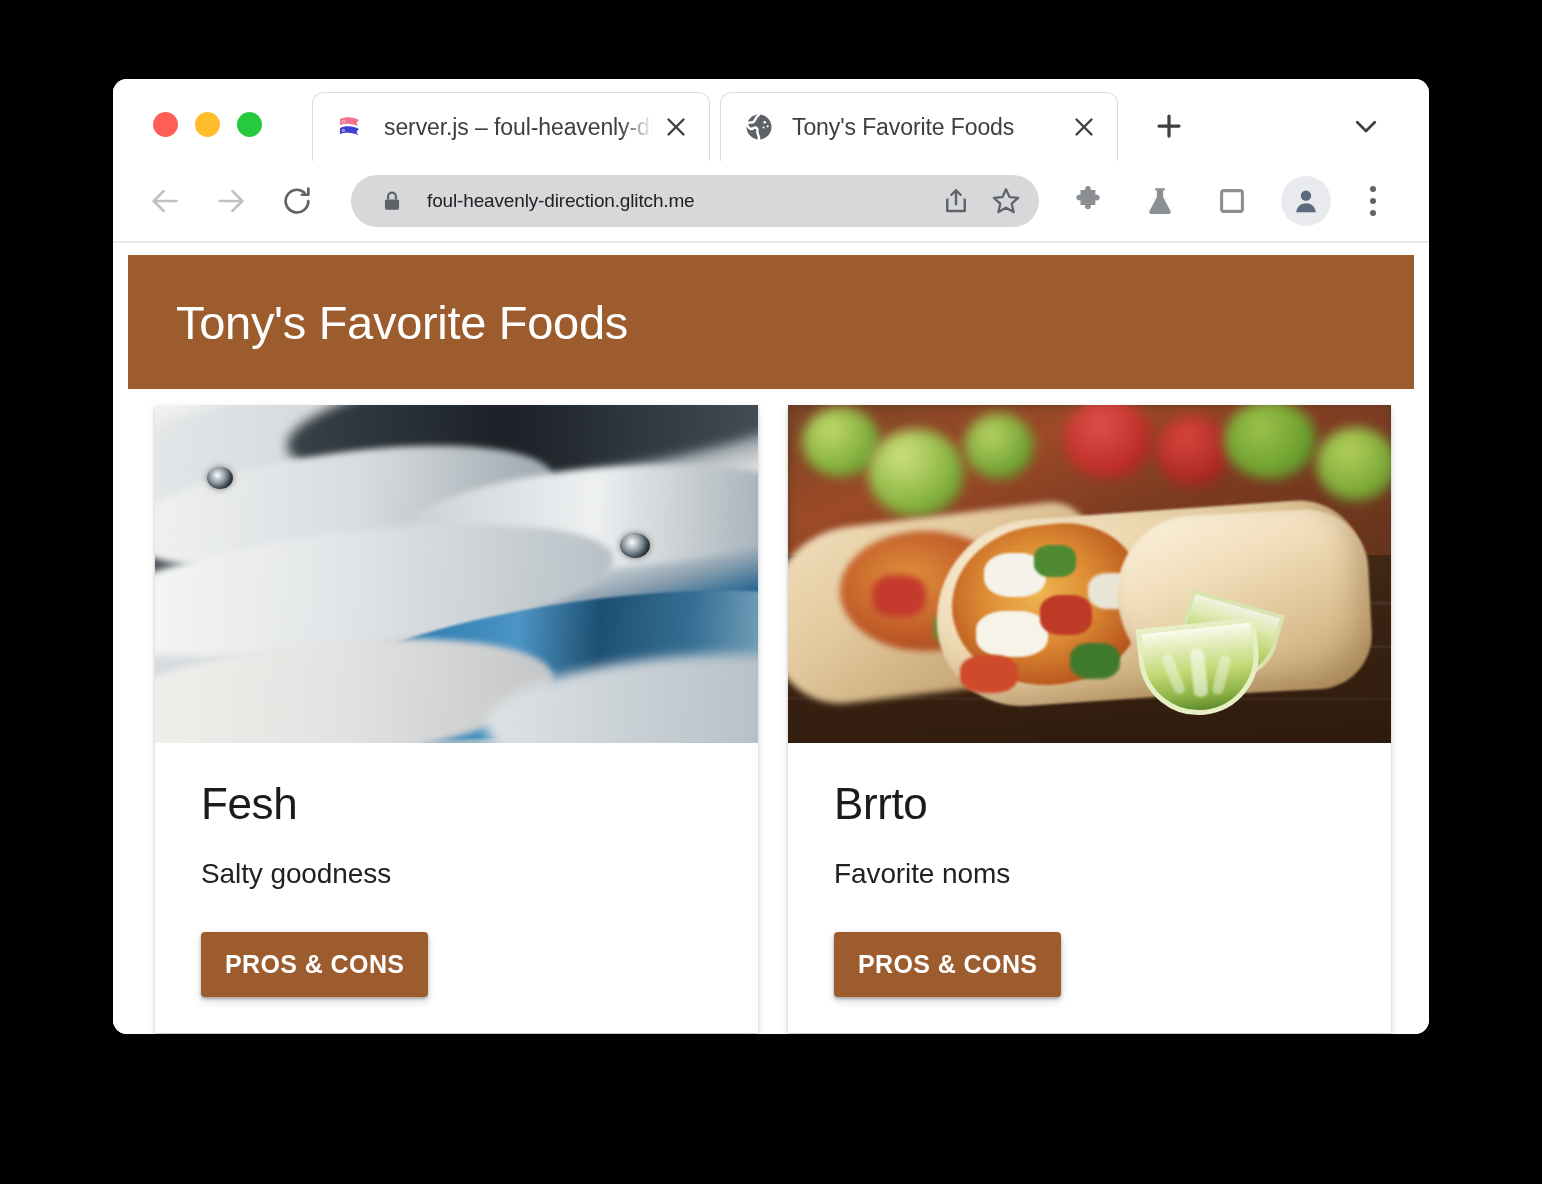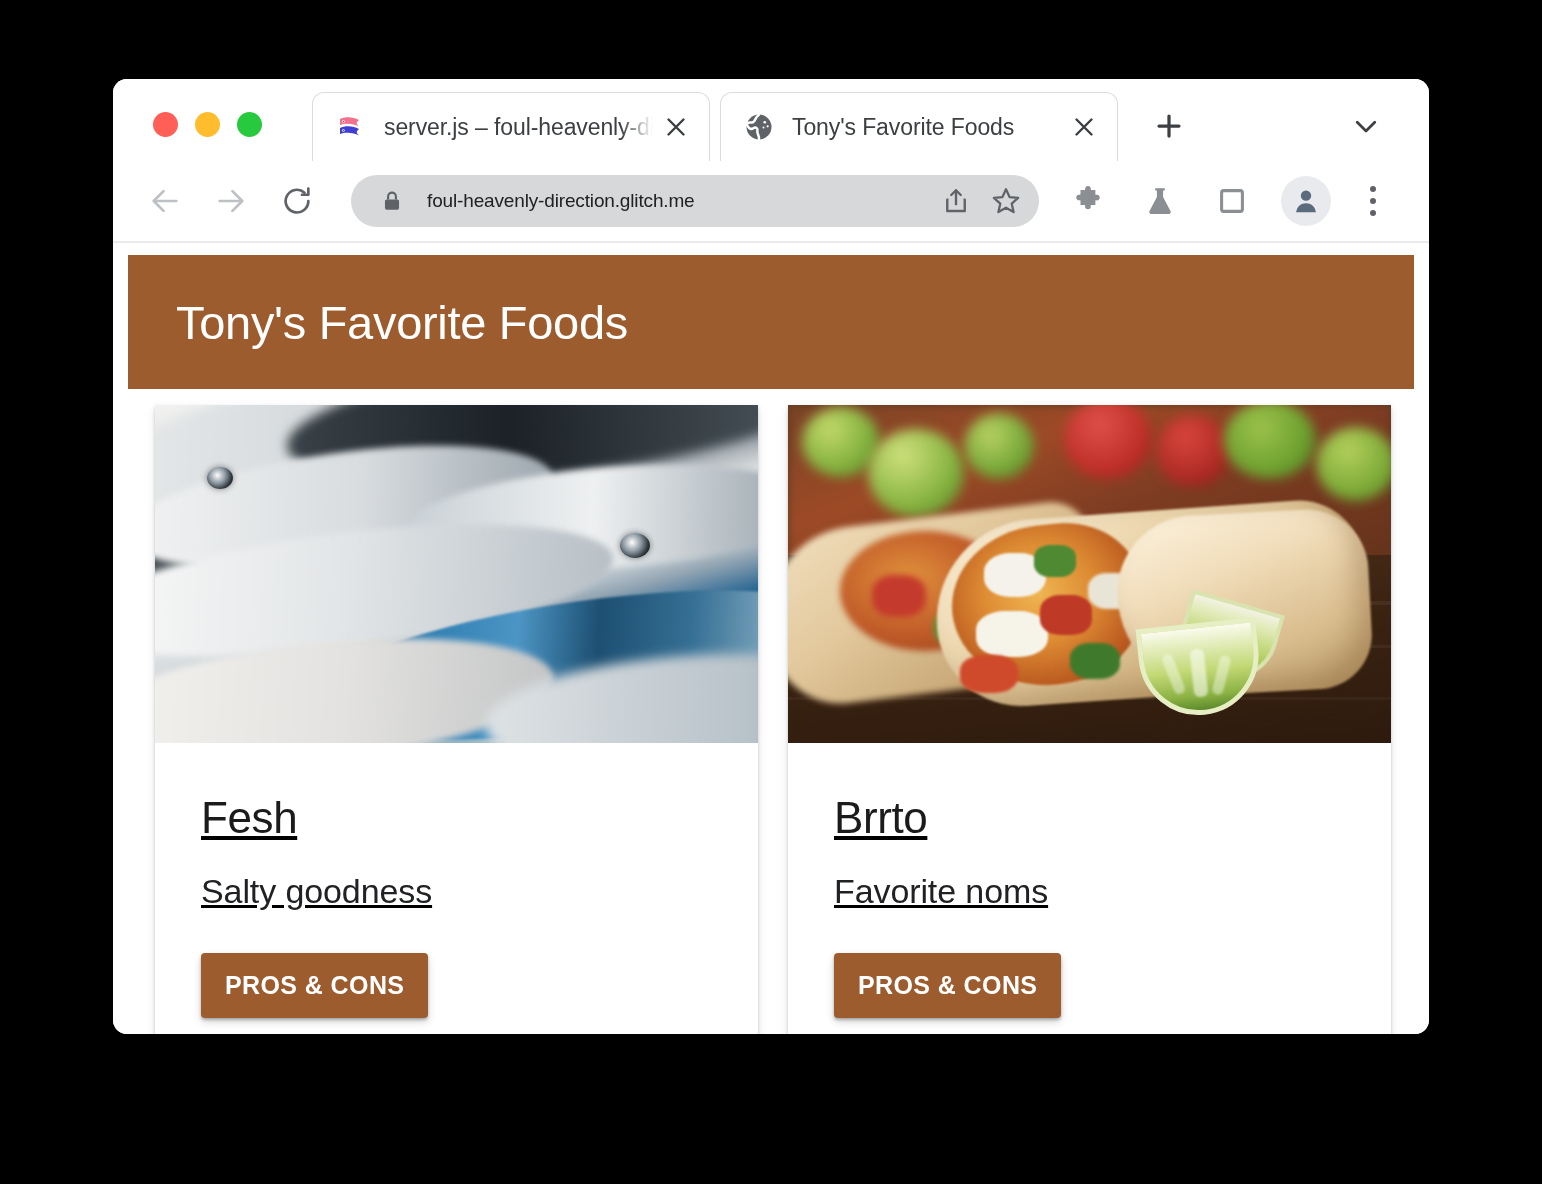--- a/index.html
+++ b/index.html
@@ -272,33 +272,32 @@
   }
 
   .card-media {
     width: 603px;
     height: 338px;
     position: relative;
     overflow: hidden;
   }
 
   .card-body {
-    padding: 52px 46px 0 46px;
-    text-decoration: underline;
+    padding: 38px 46px 0 46px;
   }
   .card-title {
     font-size: 44px;
     font-weight: 400;
     color: #1b1b1b;
     letter-spacing: -0.4px;
     margin: 0;
     line-height: 1.05;
   }
   .card-desc {
-    font-size: 34px;
+    font-size: 28px;
     color: #202124;
     margin: 31px 0 0 0;
     letter-spacing: -0.1px;
   }
   .card-actions {
     padding: 42px 28px 36px 46px;
   }
   .pros-cons-btn {
     display: inline-block;
     background: #9c5c2e;

